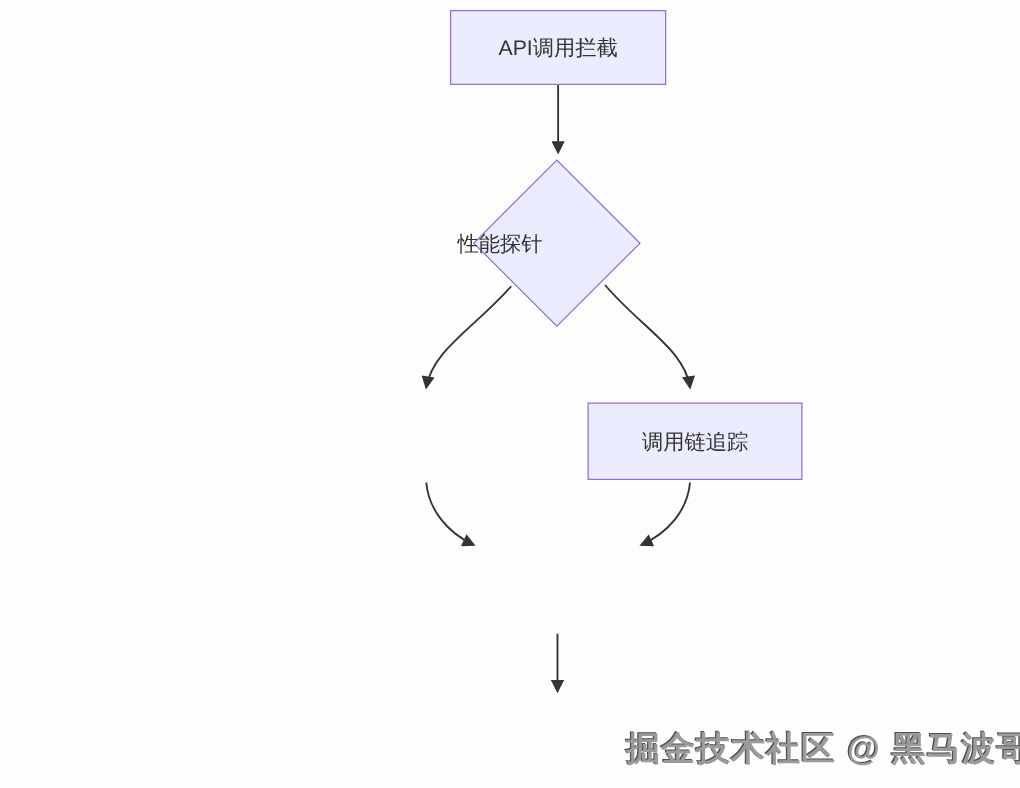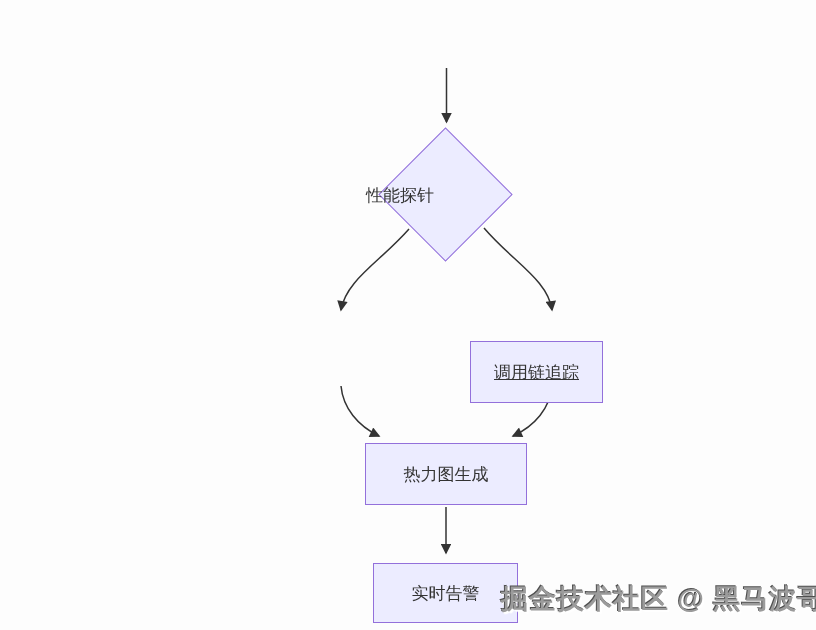--- a/index.html
+++ b/index.html
@@ -31,21 +31,21 @@
     color: #333333;
     font-size: 17px;
     display: flex;
     align-items: center;
     justify-content: center;
     white-space: nowrap;
     z-index: 2;
   }
   .node-api     { left: 360px; top: 8px;   width: 173px; height: 60px; }
   .node-time    { left: 268px; top: 322px; width: 145px; height: 62px; }
-  .node-trace   { left: 470px; top: 341px; width: 133px; height: 62px; text-decoration: underline; }
+  .node-trace   { left: 470px; top: 322px; width: 172px; height: 62px; }
   .node-heatmap { left: 365px; top: 443px; width: 162px; height: 62px; }
   .node-alert   { left: 373px; top: 563px; width: 145px; height: 60px; }
   .diamond-shape {
     position: absolute;
     left: 398px;
     top: 147px;
     width: 95px;
     height: 95px;
     box-sizing: border-box;
     background: #ECECFF;
@@ -92,34 +92,31 @@
       </marker>
     </defs>
     <path d="M446.5,68 L446.5,122" fill="none" stroke="#333333" stroke-width="1.5" marker-end="url(#arrowhead)"></path>
     <path d="M409,229 C380,262 346,280 341,310" fill="none" stroke="#333333" stroke-width="1.5" marker-end="url(#arrowhead)"></path>
     <path d="M484,228 C513,262 548,280 552,310" fill="none" stroke="#333333" stroke-width="1.5" marker-end="url(#arrowhead)"></path>
     <path d="M341,386 C343,408 358,426 379,436" fill="none" stroke="#333333" stroke-width="1.5" marker-end="url(#arrowhead)"></path>
     <path d="M552,386 C550,408 535,426 513,436" fill="none" stroke="#333333" stroke-width="1.5" marker-end="url(#arrowhead)"></path>
     <path d="M446,507 L446,553" fill="none" stroke="#333333" stroke-width="1.5" marker-end="url(#arrowhead)"></path>
   </svg>
 
+  <div class="node node-api">
+    <span>API调用拦截</span>
+  </div>
 
   <div class="diamond-shape"></div>
   <div class="diamond-label">
     <span>性能探针</span>
   </div>
 
 
   <div class="node node-trace">
     <span>调用链追踪</span>
   </div>
 
-  <div class="node node-heatmap">
-    <span>热力图生成</span>
-  </div>
 
-  <div class="node node-alert">
-    <span>实时告警</span>
-  </div>
 
   <div class="watermark">掘金技术社区 @ 黑马波哥</div>
 
 </div>
 
 </body></html>

